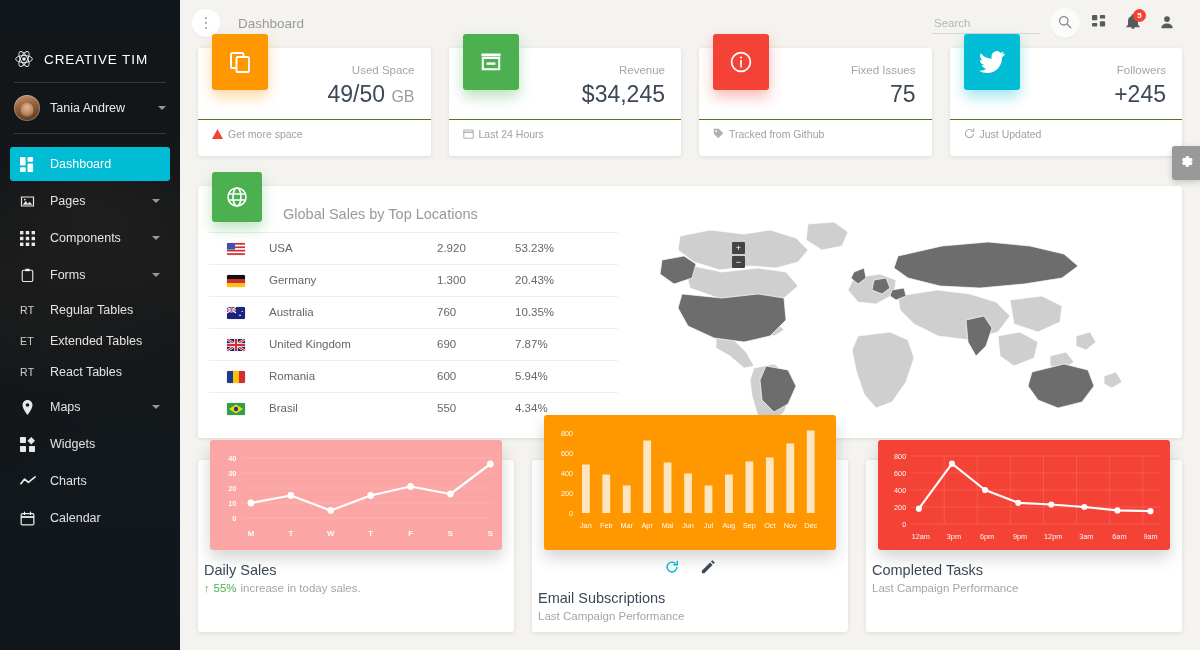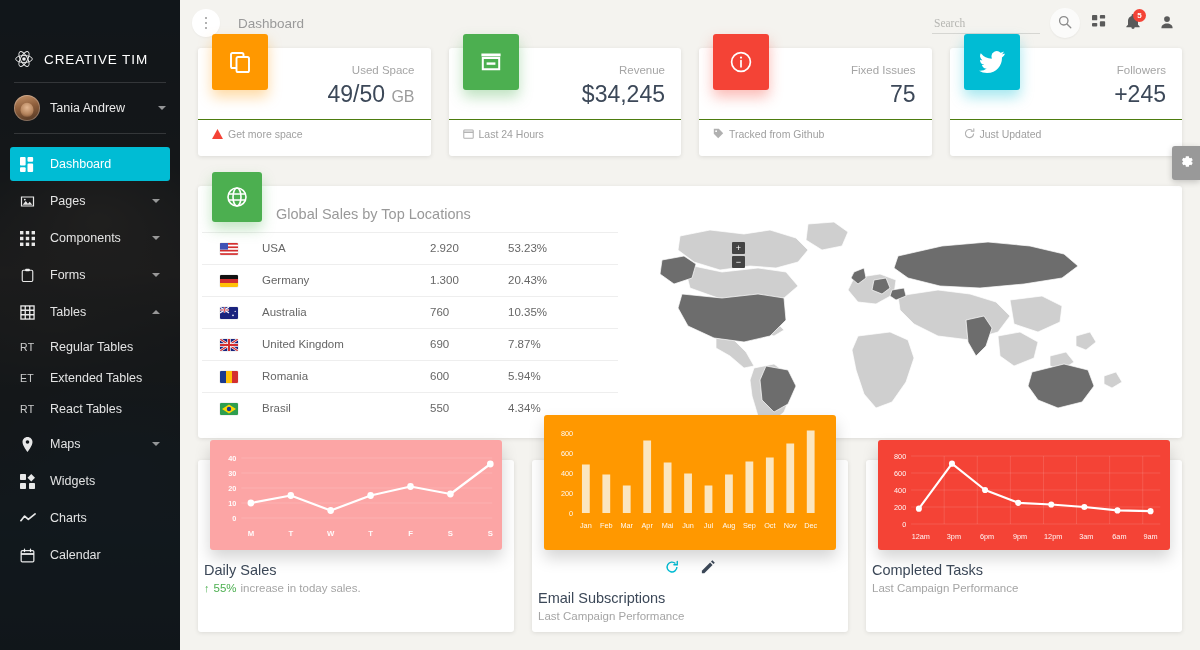--- a/index.html
+++ b/index.html
@@ -97,21 +97,21 @@
     display: flex; flex-direction: column; align-items: center; justify-content: center; gap: 2.5px;
     cursor: pointer; box-shadow: 0 1px 2px rgba(0,0,0,.04);
   }
   .burger span { width: 2.5px; height: 2.5px; border-radius: 50%; background: #999; display: block; }
   .crumb { margin-left: 18px; font-size: 13.5px; color: #9a9a9a; }
   .top-right { margin-left: auto; display: flex; align-items: center; gap: 4px; }
   .search-wrap { position: relative; width: 108px; margin-right: 6px; }
   .search-input {
     width: 100%; border: none; background: transparent; outline: none;
     border-bottom: 1px solid #d6d6d2; font-size: 11.5px; color: #8a8a8a;
-    padding: 4px 2px; font-family: Liberation Serif, serif;
+    padding: 4px 2px; font-family: Liberation Sans, sans-serif;
   }
   .search-input::placeholder { color: #b6b6b2; }
   .icon-btn {
     width: 30px; height: 30px; border-radius: 50%; display: flex; align-items: center; justify-content: center;
     cursor: pointer; color: #5a5a5a; position: relative; background: transparent; border: none;
   }
   .icon-btn.circle-bg { background: #fbfbfa; box-shadow: 0 1px 2px rgba(0,0,0,.05); }
   .badge {
     position: absolute; top: 1px; right: 2px; min-width: 13px; height: 13px; padding: 0 3px;
     border-radius: 7px; background: #f44336; color: #fff; font-size: 8px;
@@ -145,21 +145,21 @@
   
   .sales-panel {
     margin-top: 30px; background: #fff; border-radius: 3px; position: relative;
     box-shadow: 0 1px 4px rgba(0,0,0,.10); display: flex; min-height: 252px;
   }
   .sales-ic {
     position: absolute; left: 14px; top: -14px; width: 50px; height: 50px; border-radius: 3px;
     background: #4caf50; display: flex; align-items: center; justify-content: center; color: #fff;
     box-shadow: 0 7px 14px rgba(76,175,80,.34);
   }
-  .sales-left { width: 420px; flex: 0 0 420px; padding: 14px 0 0 4px; }
+  .sales-left { width: 420px; flex: 0 0 420px; padding: 14px 0 0 11px; }
   .sales-title { font-size: 14.5px; color: #999; font-weight: 400; padding: 6px 0 10px 74px; }
   .sales-table { width: 100%; border-collapse: collapse; }
   .sales-table td { padding: 9px 6px; font-size: 11.5px; color: #666; border-top: 1px solid #eeeeee; }
   .sales-table tr:first-child td { border-top: 1px solid #eeeeee; }
   .sales-table td.flagcell { width: 54px; padding-left: 18px; }
   .sales-table td.country { width: 168px; }
   .sales-table td.num { width: 78px; }
   .sales-table td.pct { }
   .flag { width: 18px; height: 12px; display: inline-block; border-radius: 1px; overflow: hidden; position: relative; box-shadow: 0 0 0 .5px rgba(0,0,0,.10); vertical-align: middle; }
 
@@ -285,30 +285,20 @@
           <span class="nav-ic">
             <svg width="15" height="15" viewBox="0 0 18 20" fill="none" stroke="rgba(255,255,255,.9)" stroke-width="1.5">
                 <rect x="2" y="3" width="14" height="15" rx="1.6"></rect>
                 <rect x="6" y="1" width="6" height="3.4" rx="1" fill="rgba(255,255,255,.9)" stroke="none"></rect>
               </svg>
           </span>
           <span class="nav-label">Forms</span>
           <span class="caret"></span>
         </div>
 
-        <div class="nav-item">
-          <span class="nav-ic">
-            <svg width="15" height="15" viewBox="0 0 16 16" fill="none" stroke="rgba(255,255,255,.9)" stroke-width="1.4">
-                <rect x="1" y="1" width="14" height="14"></rect>
-                <path d="M1 5.6h14M1 10.4h14M5.6 1v14M10.4 1v14"></path>
-              </svg>
-          </span>
-          <span class="nav-label">Tables</span>
-          <span class="caret up"></span>
-        </div>
 
         <div class="nav-item sub">
           <span class="nav-abbr">RT</span>
           <span class="nav-label">Regular Tables</span>
         </div>
         <div class="nav-item sub">
           <span class="nav-abbr">ET</span>
           <span class="nav-label">Extended Tables</span>
         </div>
         <div class="nav-item sub">

